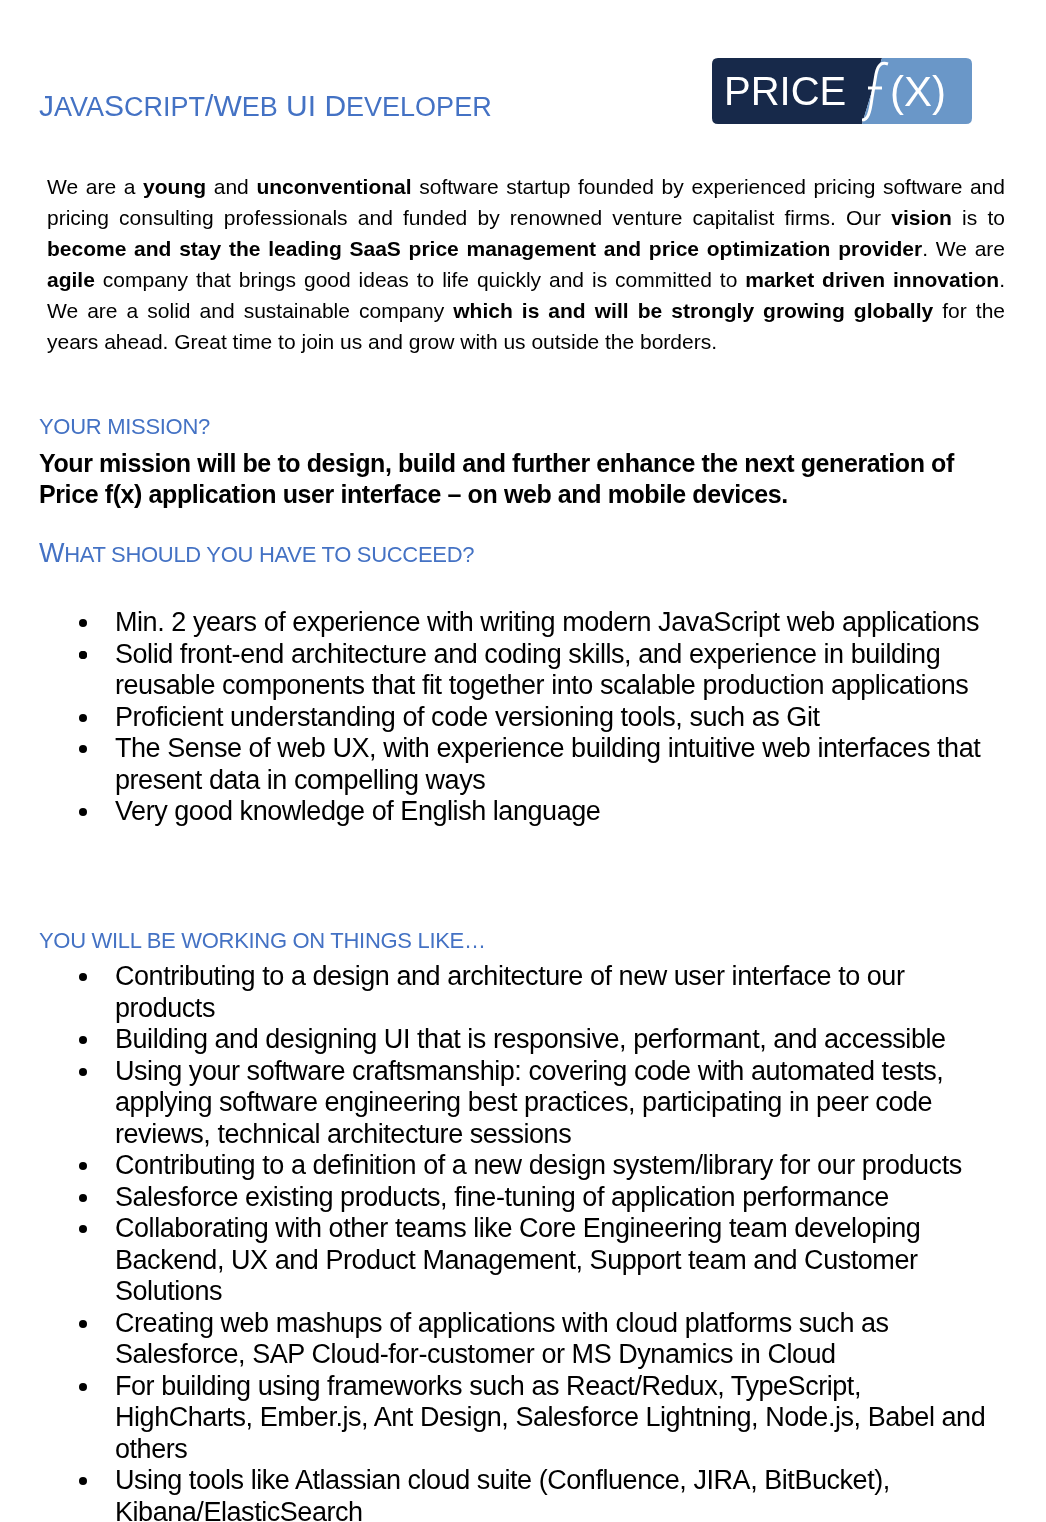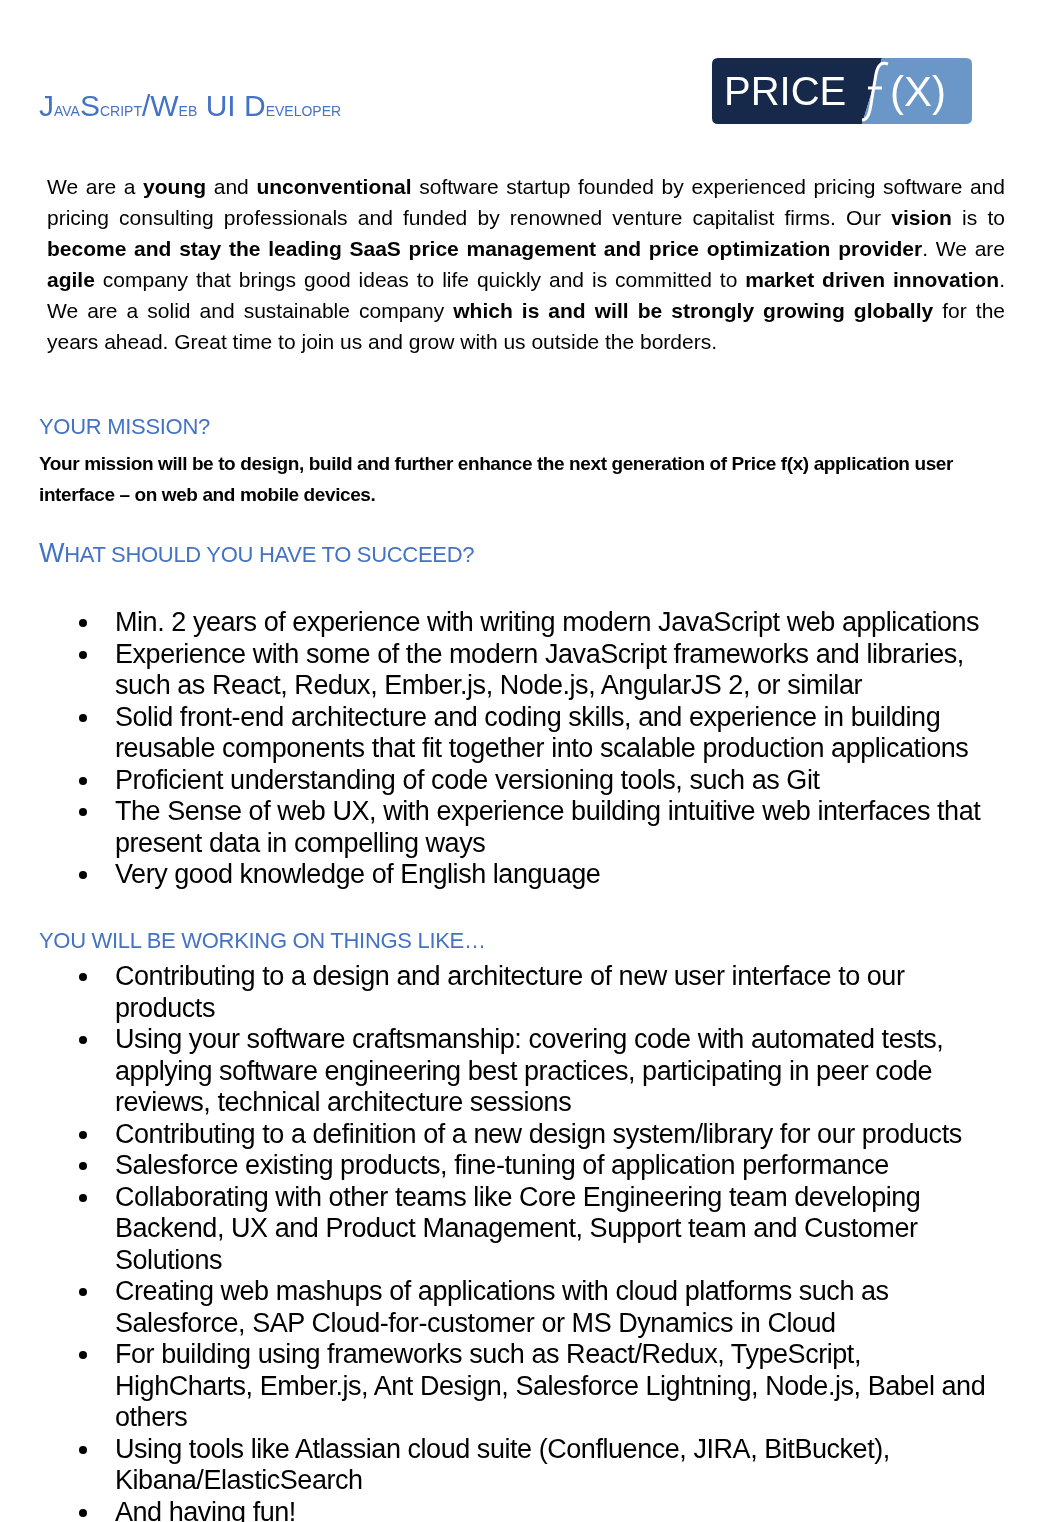--- a/index.html
+++ b/index.html
@@ -3,34 +3,34 @@
 <meta charset="utf-8">
 <style>
   html, body { margin: 0; padding: 0; background: #ffffff; }
   body { width: 1046px; height: 1522px; position: relative; overflow: hidden;
          font-family: "Liberation Sans", sans-serif; color: #000; }
   .page { position: absolute; left: 0; top: 0; width: 1046px; height: 1522px; }
 
   .title { position: absolute; left: 39px; top: 86px; margin: 0;
            font-family: "Liberation Sans", sans-serif; font-weight: normal;
            color: #4472c4; font-size: 30px; letter-spacing: 0px; line-height: 40px; }
-  .title .sc { font-size: 14px; }
+  .title .sc { font-size: 27px; }
 
   .logo { position: absolute; left: 712px; top: 58px; width: 260px; height: 66px; }
 
   .intro { position: absolute; left: 39px; top: 163px; width: 958px; margin: 8px;
            font-size: 21px; line-height: 31px; text-align: justify; }
   .intro b { font-weight: bold; }
 
   .h2 { position: absolute; left: 39px; margin: 0; font-weight: normal; color: #4472c4;
         font-size: 22px; line-height: 30px; letter-spacing: -0.3px; }
   .h2 .big { font-size: 27px; }
 
   .mission { position: absolute; left: 39px; top: 448px; width: 970px; margin: 0;
-             font-size: 19px; line-height: 31px; font-weight: bold; letter-spacing: -0.4px; }
+             font-size: 25px; line-height: 31px; font-weight: bold; letter-spacing: -0.4px; }
 
   ul.bullets { position: absolute; left: 39px; width: 960px; margin: 0; padding: 0; list-style: none; }
   ul.bullets li { position: relative; padding-left: 76px; font-size: 27px; line-height: 31.5px;
                   letter-spacing: -0.45px; }
   ul.bullets li .dot { position: absolute; left: 40px; top: 12px; width: 8px; height: 8px;
                        border-radius: 50%; background: #000; }
 </style>
 </head>
 <body>
 
@@ -51,31 +51,32 @@
 
   <p class="intro"><span>We are a </span><b>young</b><span> and </span><b>unconventional</b><span> software startup founded by experienced pricing software and pricing consulting professionals and funded by renowned venture capitalist firms. Our </span><b>vision</b><span> is to </span><b>become and stay the leading SaaS price management and price optimization provider</b><span>. We are </span><b>agile</b><span> company that brings good ideas to life quickly and is committed to </span><b>market driven innovation</b><span>. We are a solid and sustainable company </span><b>which is and will be strongly growing globally</b><span> for the years ahead.  Great time to join us and grow with us outside the borders.</span></p>
 
   <h2 class="h2" style="top:412px;">YOUR MISSION?</h2>
   <p class="mission">Your mission will be to design, build and further enhance the next generation of Price f(x) application user interface – on web and mobile devices.</p>
 
   <h2 class="h2" style="top:538px;"><span class="big">W</span><span>HAT SHOULD YOU HAVE TO SUCCEED?</span></h2>
 
   <ul class="bullets" style="top:607px;">
     <li><span class="dot"></span><span>Min. 2 years of experience with writing modern JavaScript web applications</span></li>
-    <li><span class="dot"></span><span>Experience with some of the modern JavaScript frameworks and libraries, such as React, Redux, Ember.js, Node.js, AngularJS 2, or similar</span></li>
+    <li><span class="dot"></span></li>
     <li><span class="dot"></span><span>Solid front-end architecture and coding skills, and experience in building reusable components that fit together into scalable production applications</span></li>
     <li><span class="dot"></span><span>Proficient understanding of code versioning tools, such as Git</span></li>
     <li><span class="dot"></span><span>The Sense of web UX, with experience building intuitive web interfaces that present data in compelling ways</span></li>
     <li><span class="dot"></span><span>Very good knowledge of English language</span></li>
   </ul>
 
   <h2 class="h2" style="top:926px;">YOU WILL BE WORKING ON THINGS LIKE…</h2>
 
   <ul class="bullets" style="top:961px;">
     <li><span class="dot"></span><span>Contributing to a design and architecture of new user interface to our products</span></li>
+    <li><span class="dot"></span><span>Building and designing UI that is responsive, performant, and accessible</span></li>
     <li><span class="dot"></span><span>Using your software craftsmanship: covering code with automated tests, applying software engineering best practices, participating in peer code reviews, technical architecture sessions</span></li>
     <li><span class="dot"></span><span>Contributing to a definition of a new design system/library for our products</span></li>
     <li><span class="dot"></span><span>Salesforce existing products, fine-tuning of application performance</span></li>
     <li><span class="dot"></span><span>Collaborating with other teams like Core Engineering team developing Backend, UX and Product Management, Support team and Customer Solutions</span></li>
     <li><span class="dot"></span><span>Creating web mashups of applications with cloud platforms such as Salesforce, SAP Cloud-for-customer or MS Dynamics in Cloud</span></li>
     <li><span class="dot"></span><span>For building using frameworks such as React/Redux, TypeScript, HighCharts, Ember.js, Ant Design, Salesforce Lightning, Node.js, Babel and others</span></li>
     <li><span class="dot"></span><span>Using tools like Atlassian cloud suite (Confluence, JIRA, BitBucket), Kibana/ElasticSearch</span></li>
     <li><span class="dot"></span><span>And having fun!</span></li>
   </ul>
 

